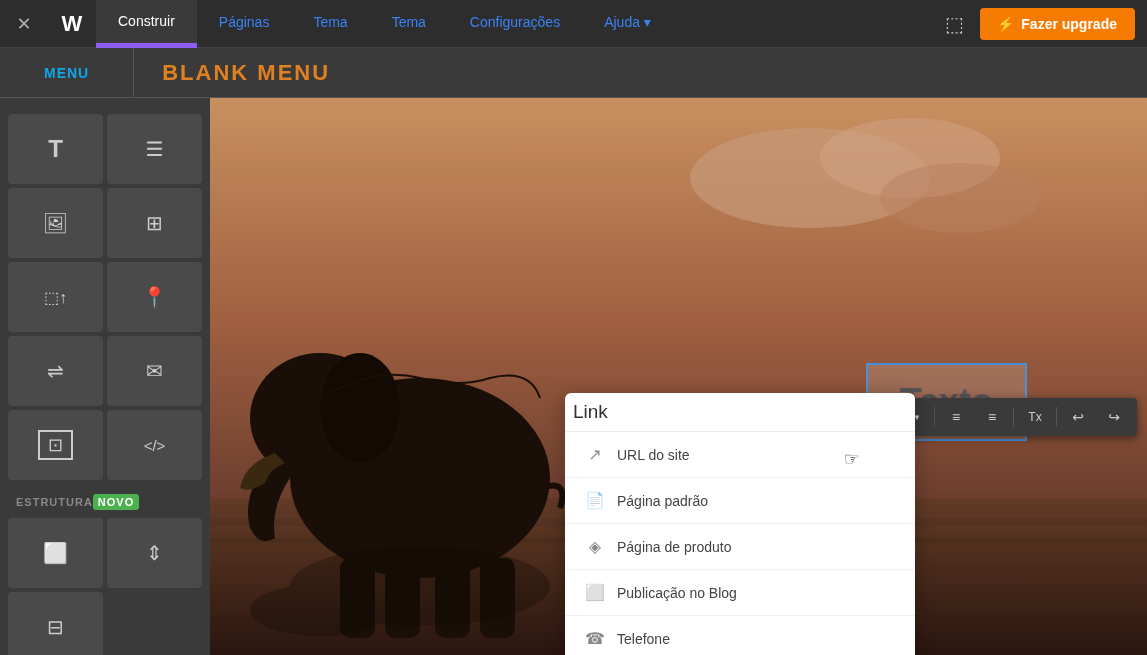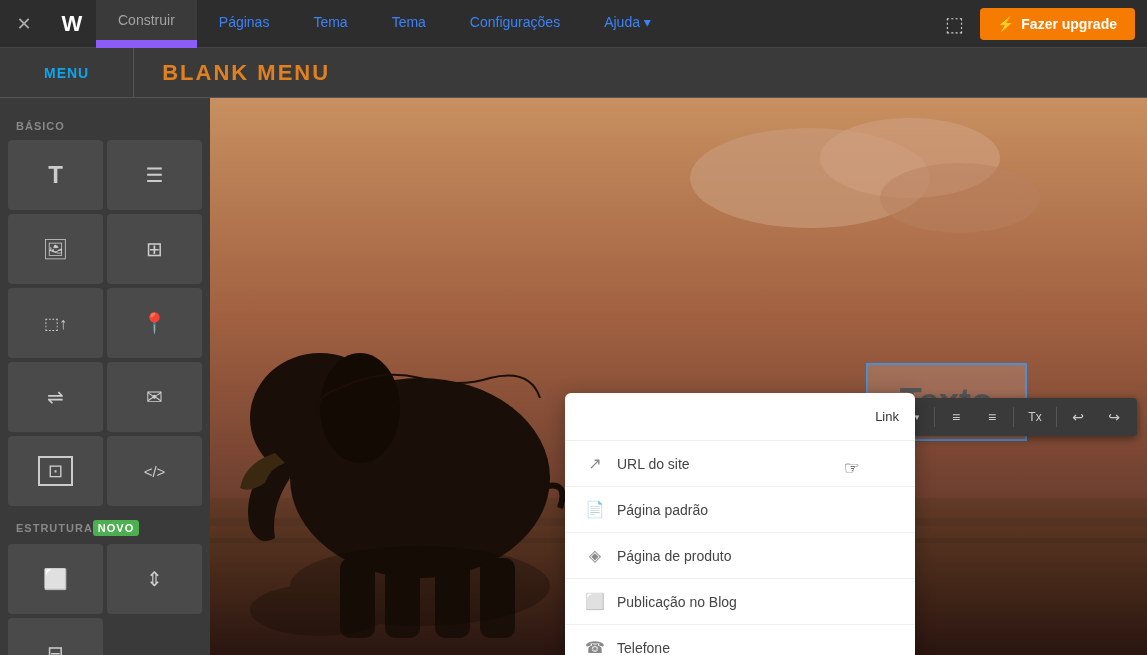--- a/index.html
+++ b/index.html
@@ -28,22 +28,22 @@
     }
     .nav-tab {
       padding: 0 22px;
       display: flex; align-items: center;
       color: #3b82f6;
       font-size: 14px;
       cursor: pointer;
       border-bottom: 3px solid transparent;
     }
     .nav-tab.active {
-      color: #a3a3a3;
-      border-bottom: 8px solid #8b5cf6;
+      color: #ffffff;
+      border-bottom: 5px solid #8b5cf6;
       background: #3a3a3a;
     }
     .nav-tab-ajuda { position: relative; }
     .nav-right {
       display: flex; align-items: center; gap: 8px; padding-right: 12px;
     }
     .nav-device-btn {
       color: #ccc; font-size: 20px; cursor: pointer; padding: 0 8px;
     }
     .upgrade-btn {
@@ -194,23 +194,23 @@
       top: 295px;
       left: 355px;
       width: 350px;
       background: #fff;
       border-radius: 6px;
       box-shadow: 0 4px 20px rgba(0,0,0,0.3);
       z-index: 100;
       overflow: hidden;
     }
     .link-dropdown-header {
-      text-align: right;
-      padding: 16px;
-      font-size: 13px;
+      text-align: left;
+      padding: 8px;
+      font-size: 19px;
       color: #333;
       font-weight: 500;
       border-bottom: 1px solid #eee;
     }
     .link-dropdown-item {
       display: flex;
       align-items: center;
       gap: 12px;
       padding: 13px 20px;
       font-size: 14px;
@@ -262,21 +262,20 @@
 </div>
 
 <div class="secondary-bar">
   <div class="menu-tab">MENU</div>
   <div class="page-title-bar">BLANK MENU</div>
 </div>
 
 <div class="main-layout">
 
   <div class="sidebar">
-    <div class="sidebar-section-label">BÁSICO</div>
     <div class="sidebar-grid">
       <div class="sidebar-item">
         <span style="font-size:24px;font-weight:bold;">T</span>
       </div>
       <div class="sidebar-item">
         <span style="font-size:20px;">☰</span>
       </div>
       <div class="sidebar-item">
         <span style="font-size:20px;">🖼</span>
       </div>

